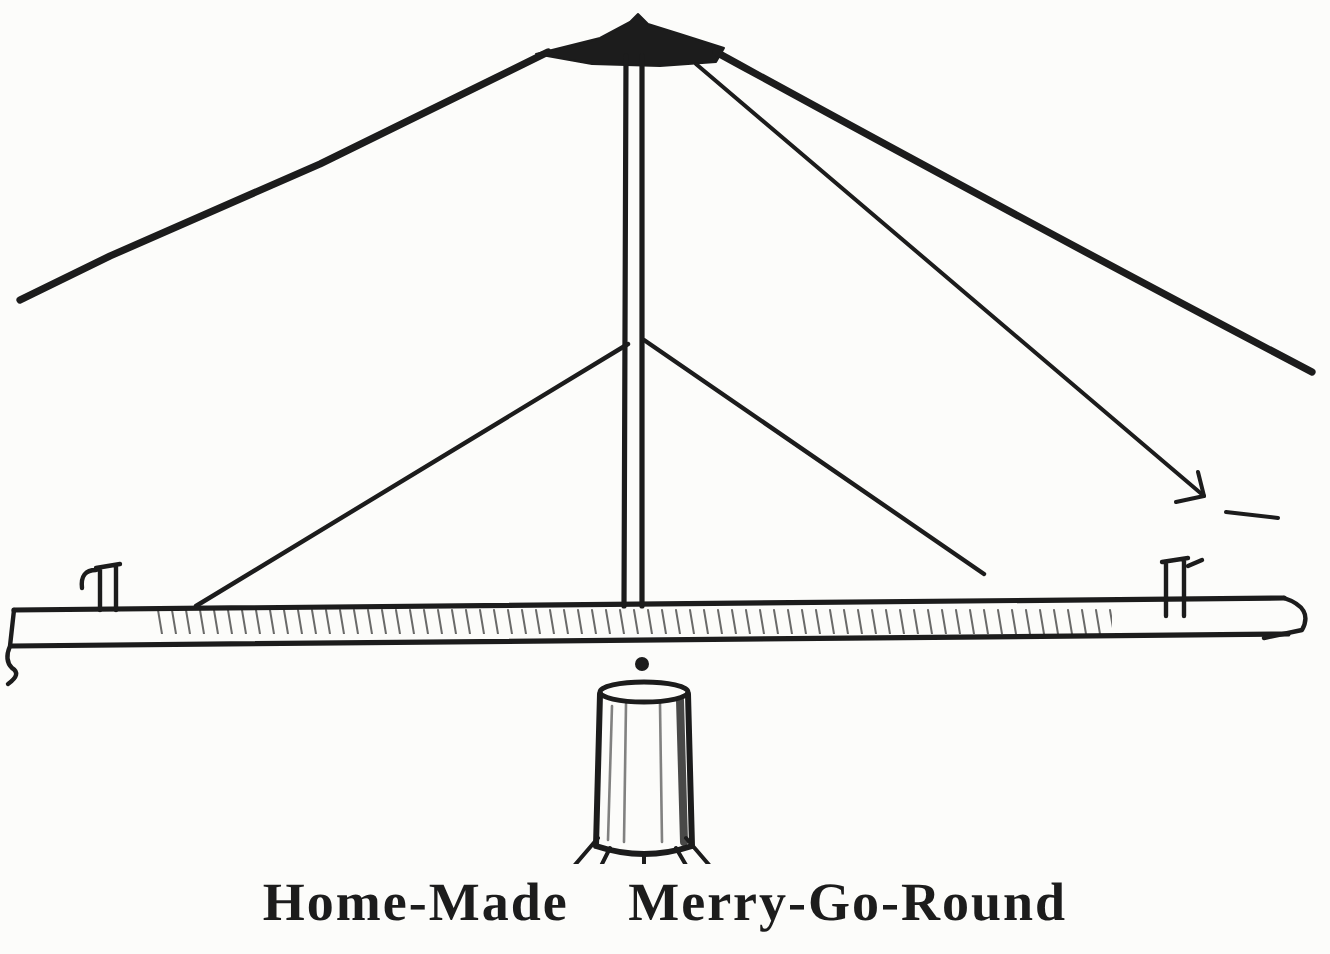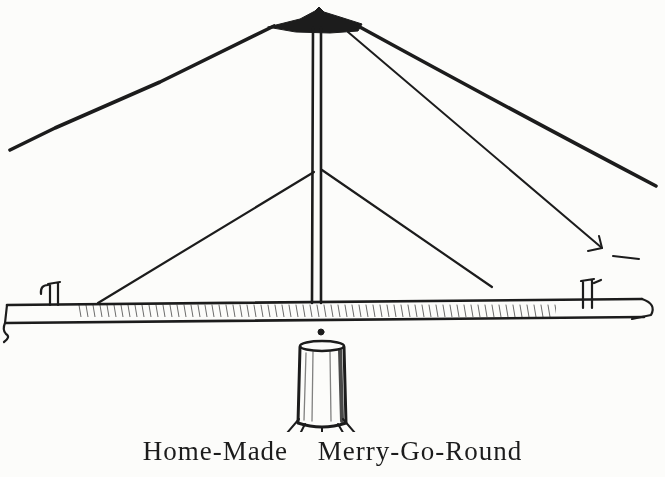--- a/index.html
+++ b/index.html
@@ -37,21 +37,21 @@
     fill:var(--ink);
     stroke:var(--ink);
     stroke-width:1;
   }
   .drawing .soft{opacity:.55;}
   .caption{
     position:absolute;
     top:436px;left:0;
     width:665px;
     text-align:center;
-    font-weight:normal;
+    font-weight:bold;
     font-size:27px;
     letter-spacing:1px;
     word-spacing:22px;
     color:var(--ink);
   }
 </style>
 </head>
 <body>
 
 <div class="page">

